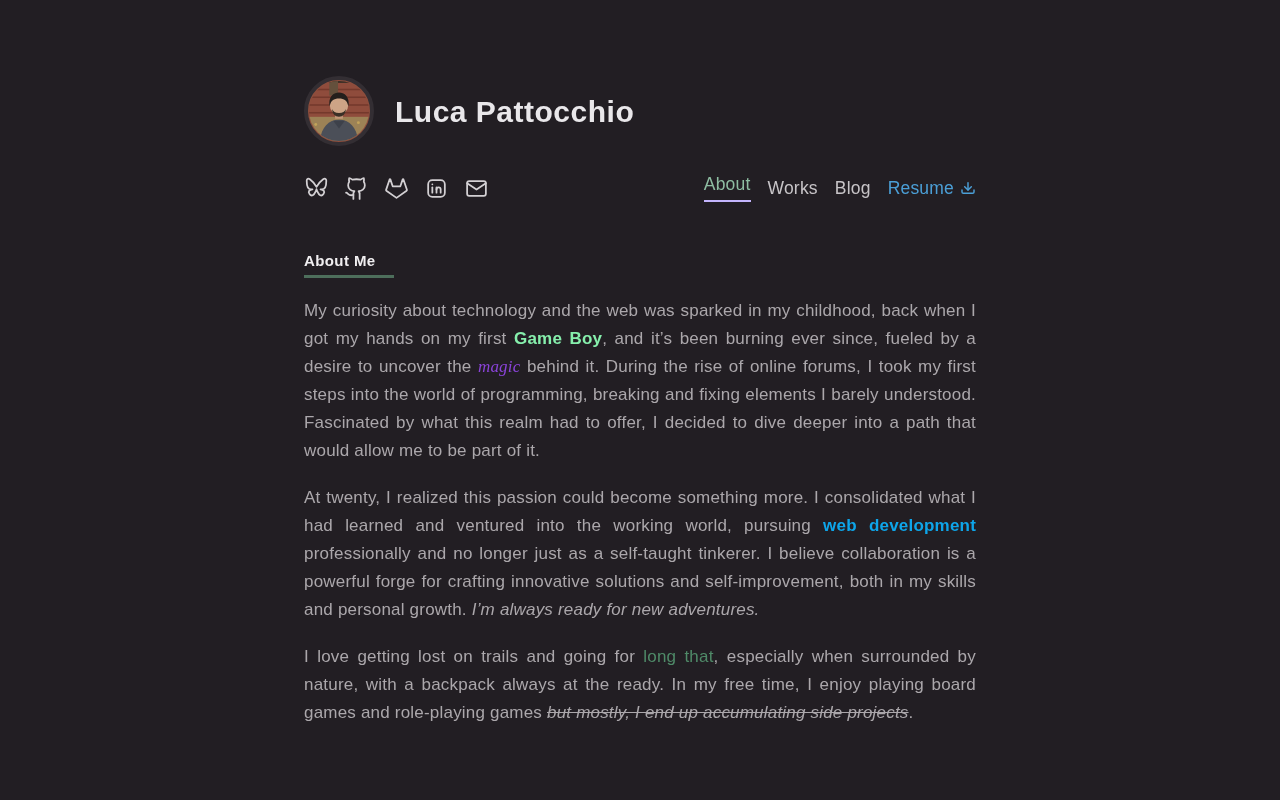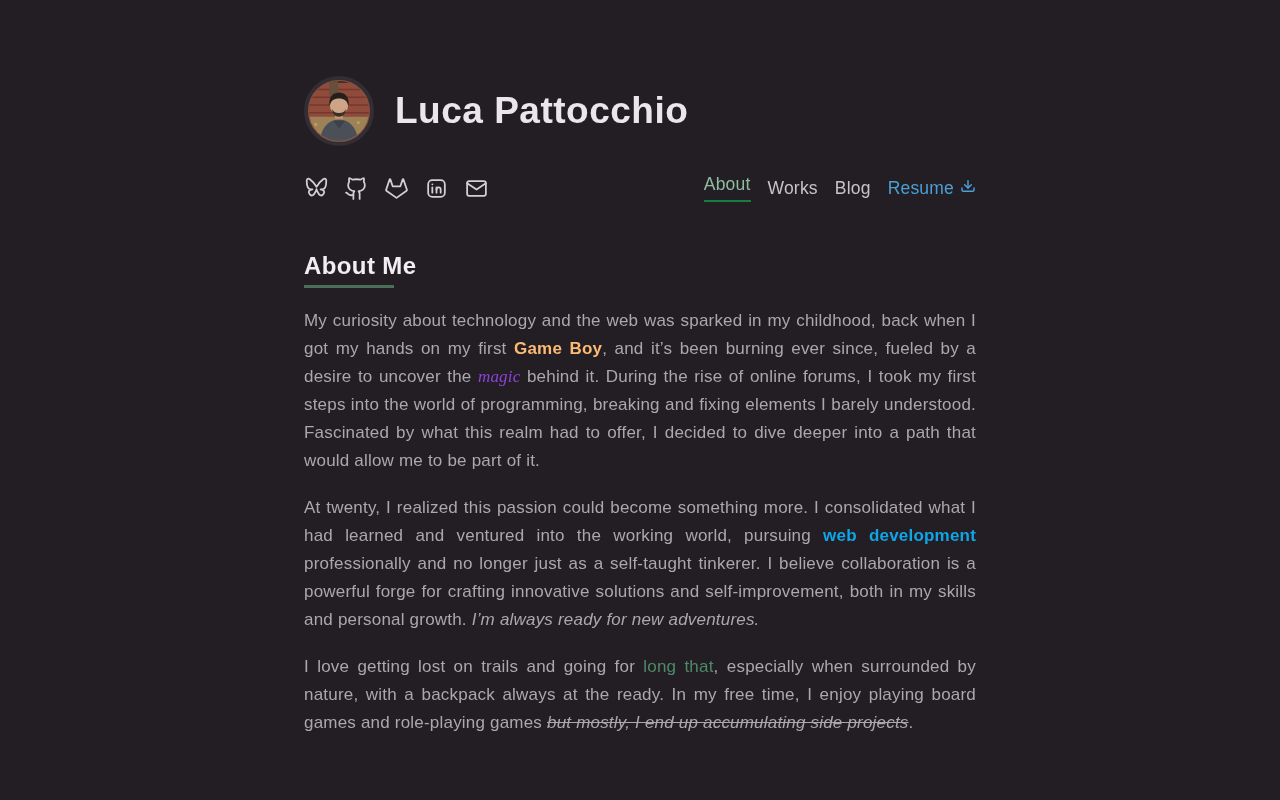--- a/index.html
+++ b/index.html
@@ -19,21 +19,21 @@
   
   .header { display: flex; align-items: center; gap: 21px; }
   .avatar {
     width: 70px; height: 70px; border-radius: 50%;
     border: 4px solid #332e33;
     overflow: hidden; flex: 0 0 auto;
     background: #8f4f3d;
   }
   .avatar svg { display: block; width: 62px; height: 62px; }
   .name {
-    font-size: 37px; font-weight: 700; color: #e9e7ea;
+    font-size: 30px; font-weight: 700; color: #e9e7ea;
     letter-spacing: 0.5px; line-height: 1.1;
   }
   .role {
     font-size: 19px; color: #7f7c80; margin-top: 4px; letter-spacing: 0.3px;
   }
 
   
   .tagline {
     margin-top: 24px;
     font-size: 17px; line-height: 28px; color: #b2aeb2;
@@ -48,46 +48,46 @@
   .socials { display: flex; align-items: center; gap: 15px; }
   .social-link {
     color: #d3d0d3; display: inline-flex; text-decoration: none;
     padding: 0;
   }
   .social-link svg { width: 25px; height: 25px; display: block; }
   .nav { display: flex; align-items: center; gap: 17px; font-size: 17.5px; letter-spacing: 0.2px; }
   .nav a { text-decoration: none; color: #c7c4c7; }
   .nav a.active {
     color: #8ebda2;
-    border-bottom: 2px solid #15803d;
+    border-bottom: 2px solid #c4b5fd;
     padding-bottom: 5px;
   }
   .nav a.resume {
     color: #4b9fd7;
-    display: inline-flex; align-items: flex-start; gap: 6px;
+    display: inline-flex; align-items: center; gap: 6px;
   }
   .nav a.resume svg { width: 16px; height: 16px; }
 
   
   .section { margin-top: 50px; }
   .section-title {
-    font-size: 24px; font-weight: 700; color: #f0eef0;
+    font-size: 15px; font-weight: 700; color: #f0eef0;
     letter-spacing: 0.4px; display: inline-block;
   }
   .section-title-bar {
     width: 90px; height: 3px; background: #4d6e5b; margin-top: 5px;
   }
   .section p {
     margin-top: 19px;
     font-size: 17px; line-height: 28px;
     text-align: justify;
     color: #aba7ab;
     letter-spacing: 0.2px;
   }
-  .seg-gameboy { color: #fdba74; font-weight: 700; }
+  .seg-gameboy { color: #86efac; font-weight: 700; }
   .seg-magic   { color: #8a43d8; font-style: italic; font-family: Liberation Serif, serif; }
   .seg-webdev  { color: #0ea5e9; font-weight: 700; }
   .seg-walks   { color: #4f8a68; }
   .seg-italic  { font-style: italic; }
   .seg-strike  { font-style: italic; text-decoration: line-through; }
 </style>
 </head>
 <body>
 
 <div class="container">

